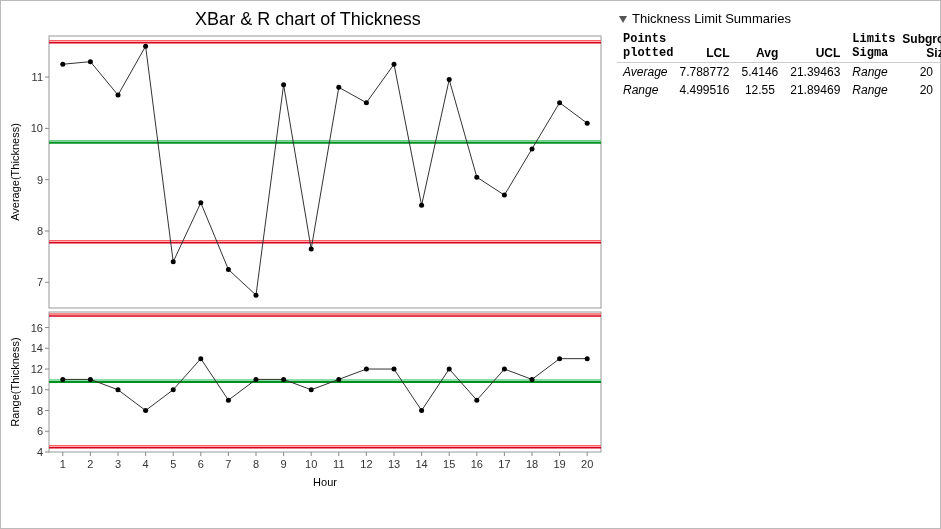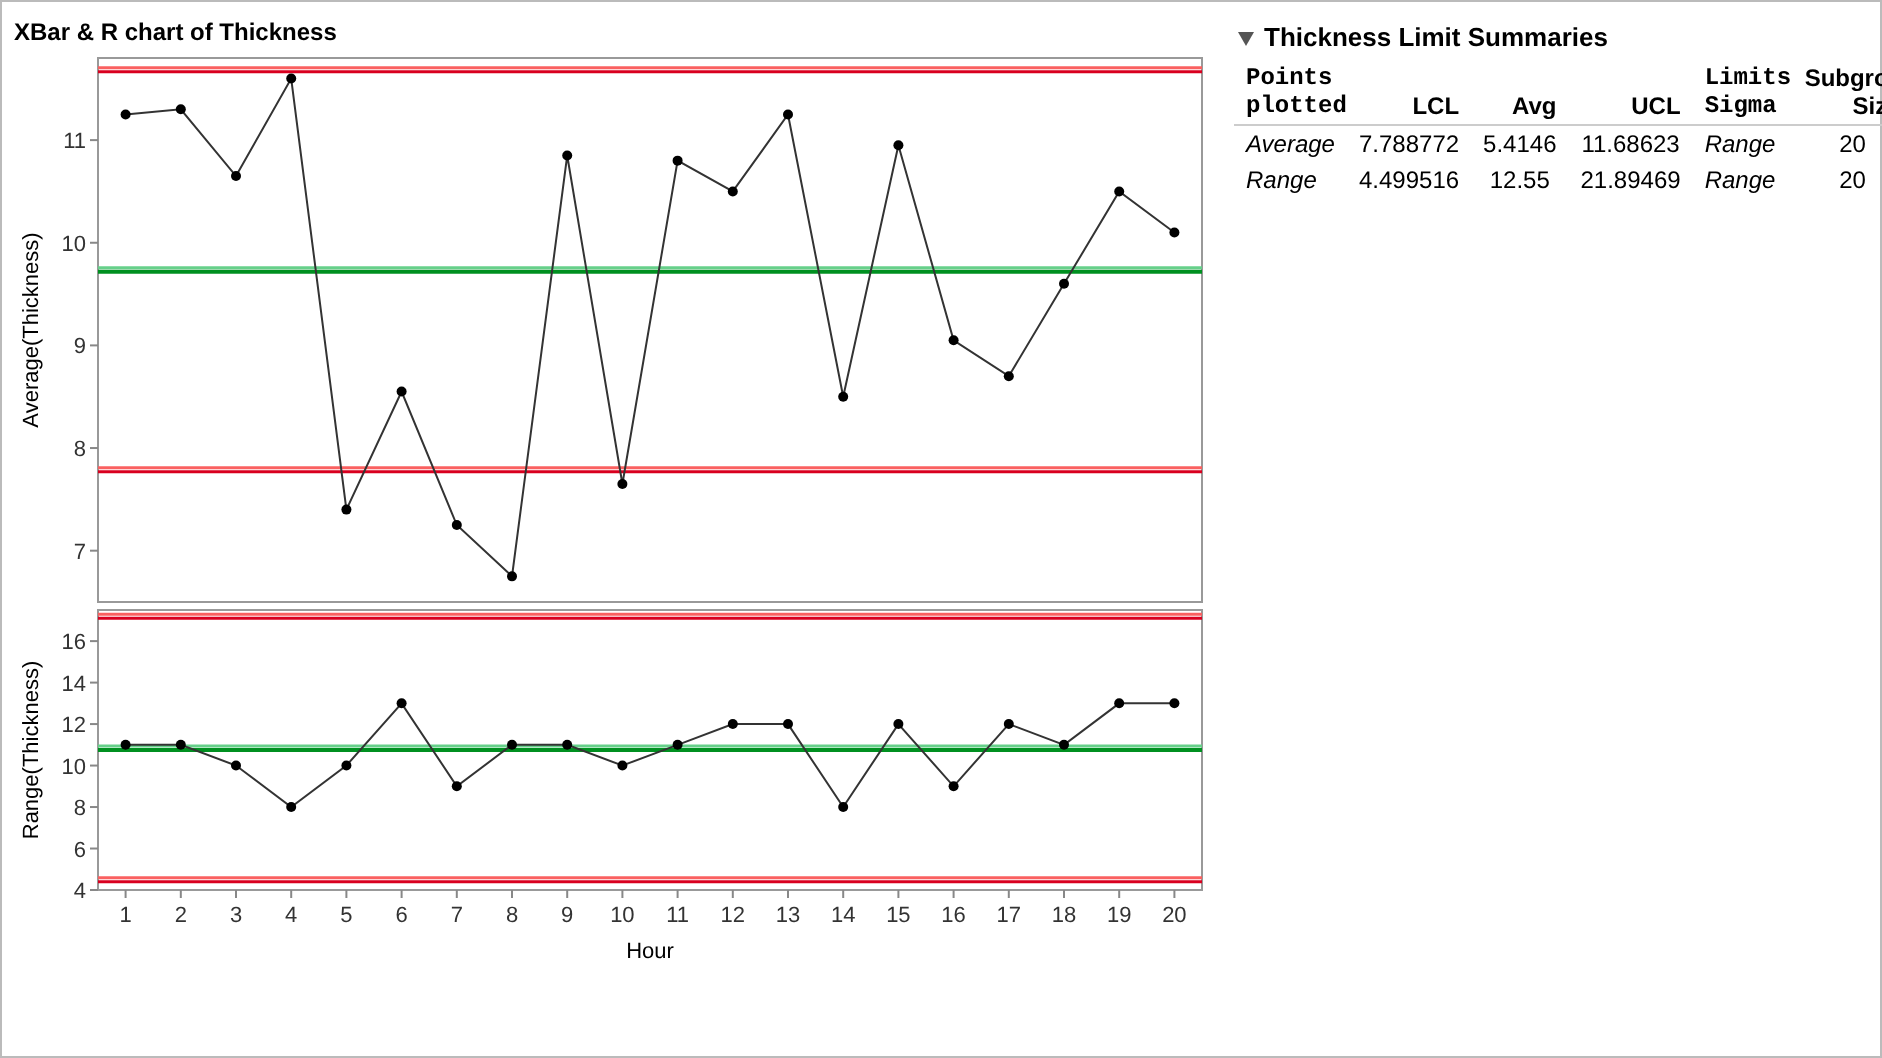--- a/index.html
+++ b/index.html
@@ -63,43 +63,44 @@
     flex-direction:row;
     padding: 4px 6px 6px 6px;
     gap: 8px;
   }
   .chart-col {
     width: 602px;
     display:flex;
     flex-direction:column;
   }
   .chart-title {
-    font-weight:bold;
-    font-size:12px;
+    text-align:center;
+    font-weight:normal;
+    font-size:18px;
     padding: 4px 0 2px 0;
   }
   .chart-wrap {
     flex:1;
     display:flex;
     flex-direction:column;
     border: none;
   }
   svg.chart { display:block; }
   .side-col {
     flex:1;
     padding-top: 6px;
   }
   .side-header {
     display:flex;
     align-items:center;
     gap:4px;
     margin-bottom: 4px;
   }
   .side-header .title {
-    font-weight:bold;
+    font-weight:normal;
     font-size:13px;
     text-align:right;
   }
   table.summary {
     border-collapse: collapse;
     font-size: 12px;
     width: 100%;
   }
   table.summary th {
     font-weight: bold;
@@ -285,21 +286,21 @@
             <th>UCL</th>
             <th class="left" style="white-space:normal;max-width:50px;">Limits Sigma</th>
             <th style="white-space:normal;max-width:60px;">Subgroup Size</th>
           </tr>
         </thead>
         <tbody id="summary-body">
             <tr>
               <td class="left">Average</td>
               <td>7.788772</td>
               <td>5.4146</td>
-              <td>11.68623</td>
+              <td>21.39463</td>
               <td class="left">Range</td>
               <td>20</td>
             </tr>
             <tr>
               <td class="left">Range</td>
               <td>4.499516</td>
               <td>12.55</td>
               <td>21.89469</td>
               <td class="left">Range</td>
               <td>20</td>

